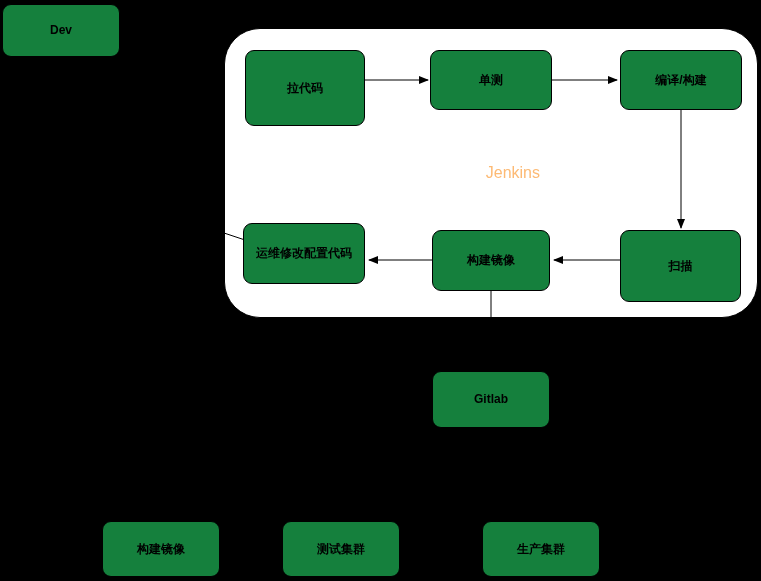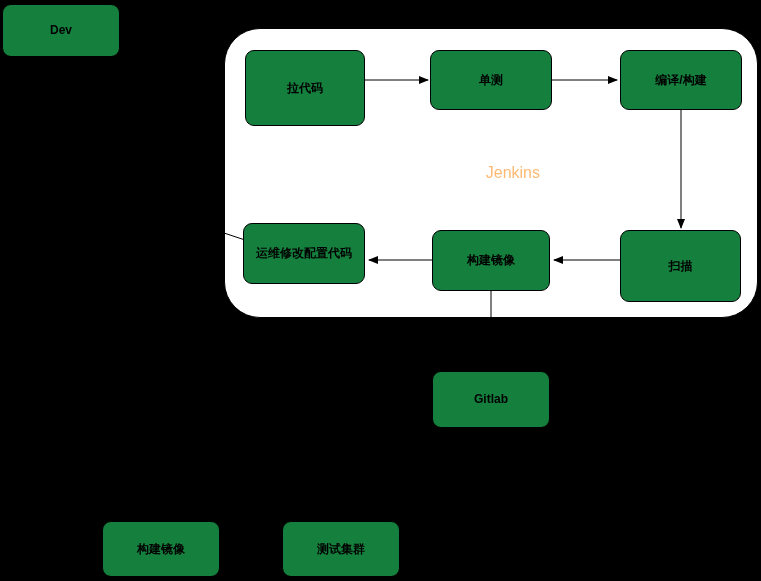--- a/index.html
+++ b/index.html
@@ -111,14 +111,17 @@
   <div id="node-scan" class="node">
     <span>扫描</span>
   </div>
 
   <div id="node-test-cluster" class="node">
     <span>构建镜像</span>
   </div>
   <div id="node-staging-cluster" class="node">
     <span>测试集群</span>
   </div>
+  <div id="node-prod-cluster" class="node">
+    <span>生产集群</span>
+  </div>
 
 </div>
 
 </body></html>

